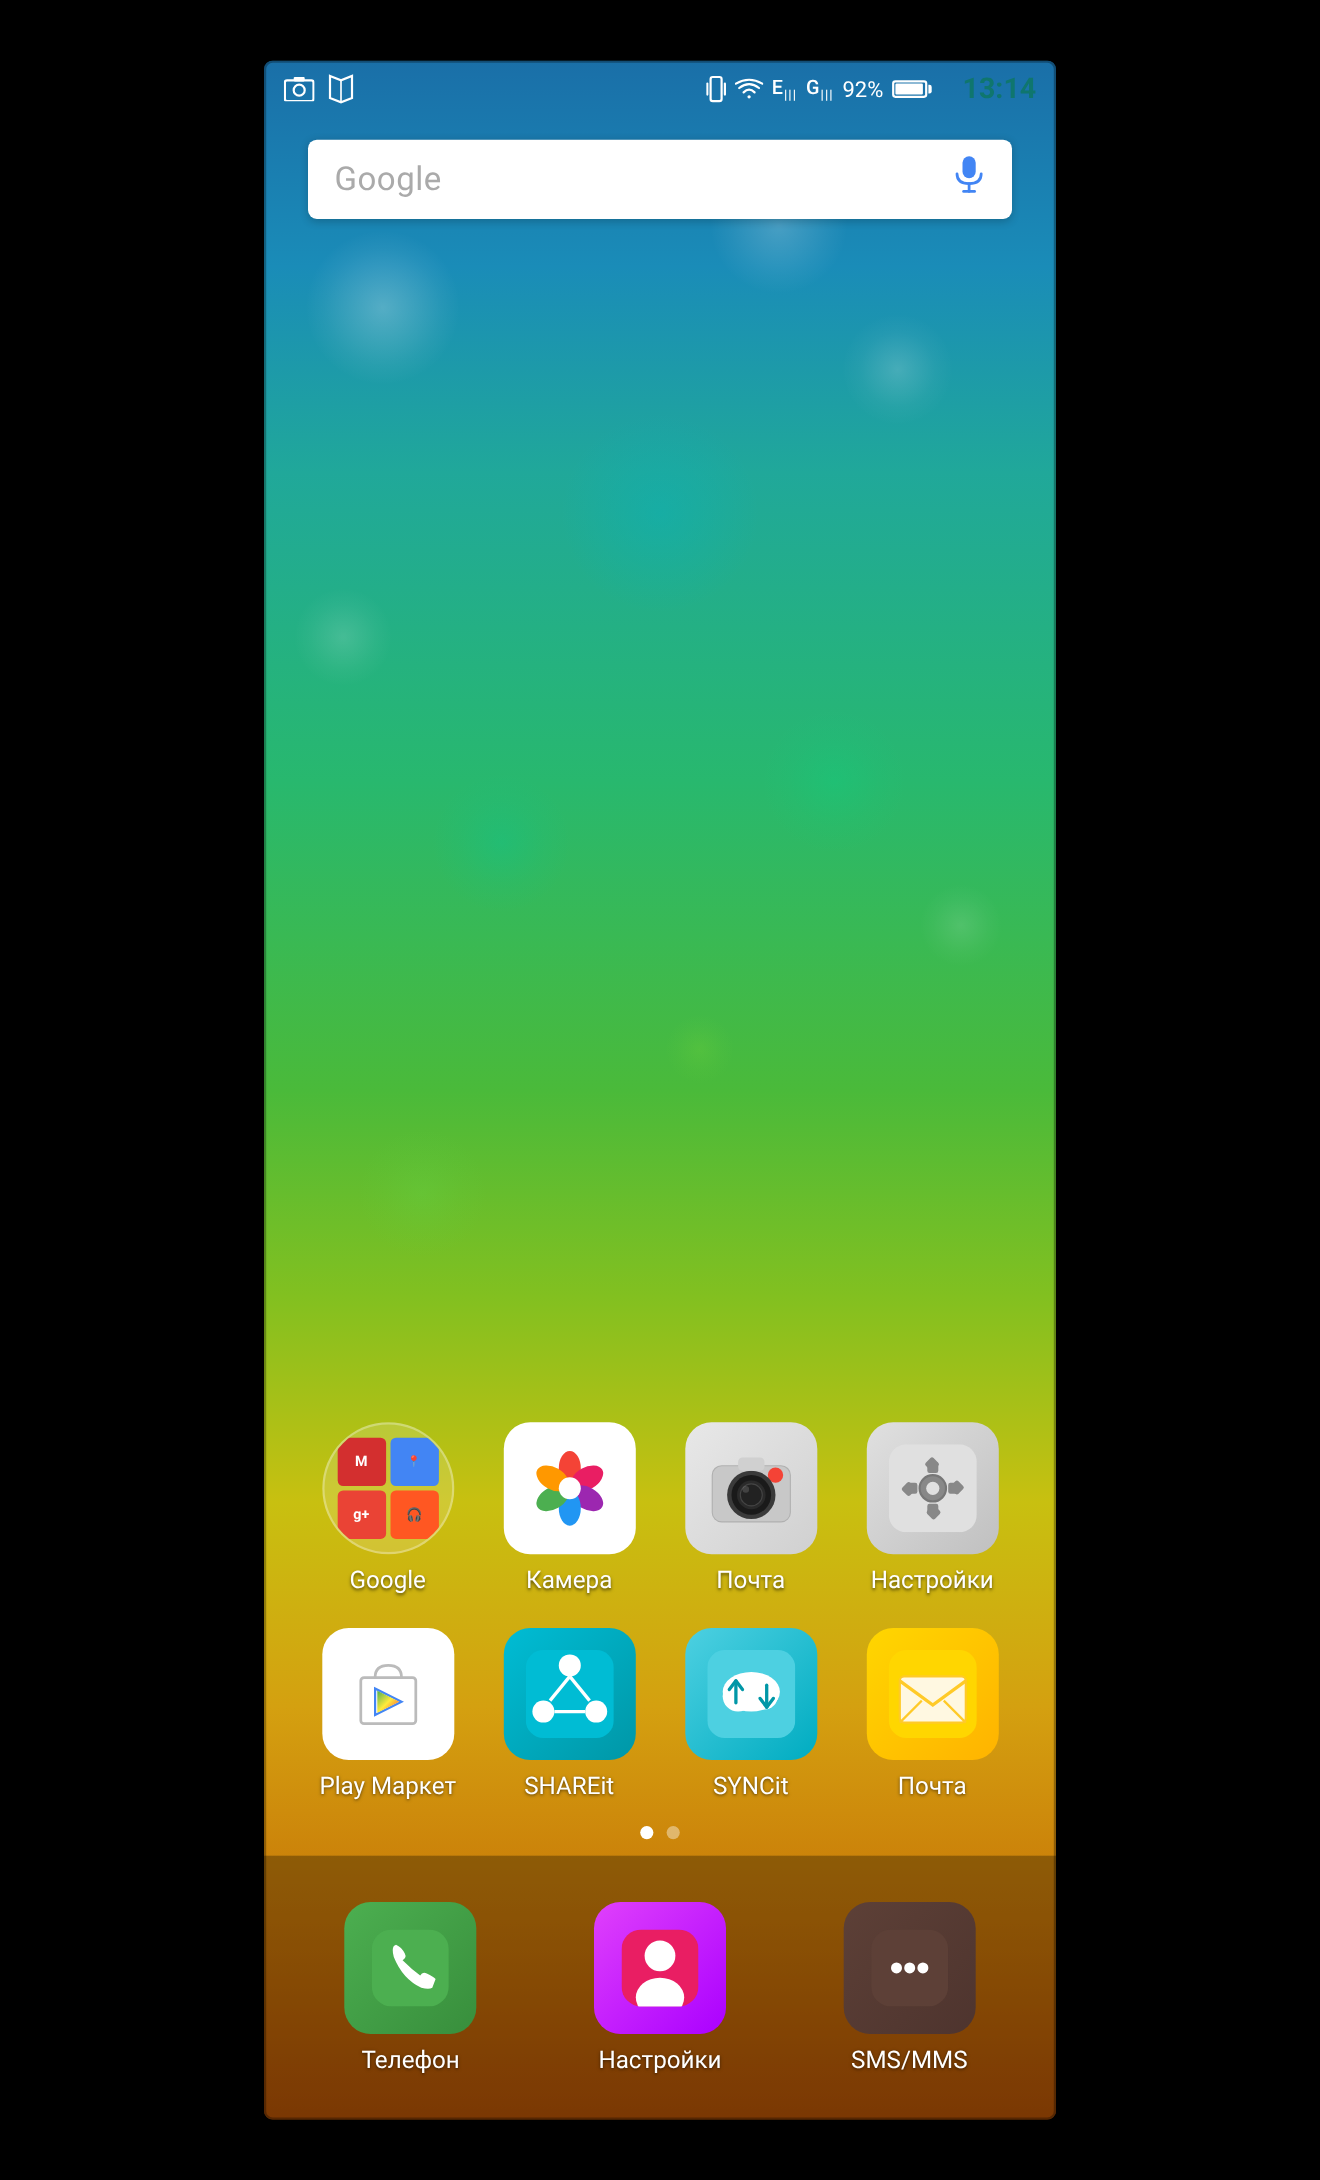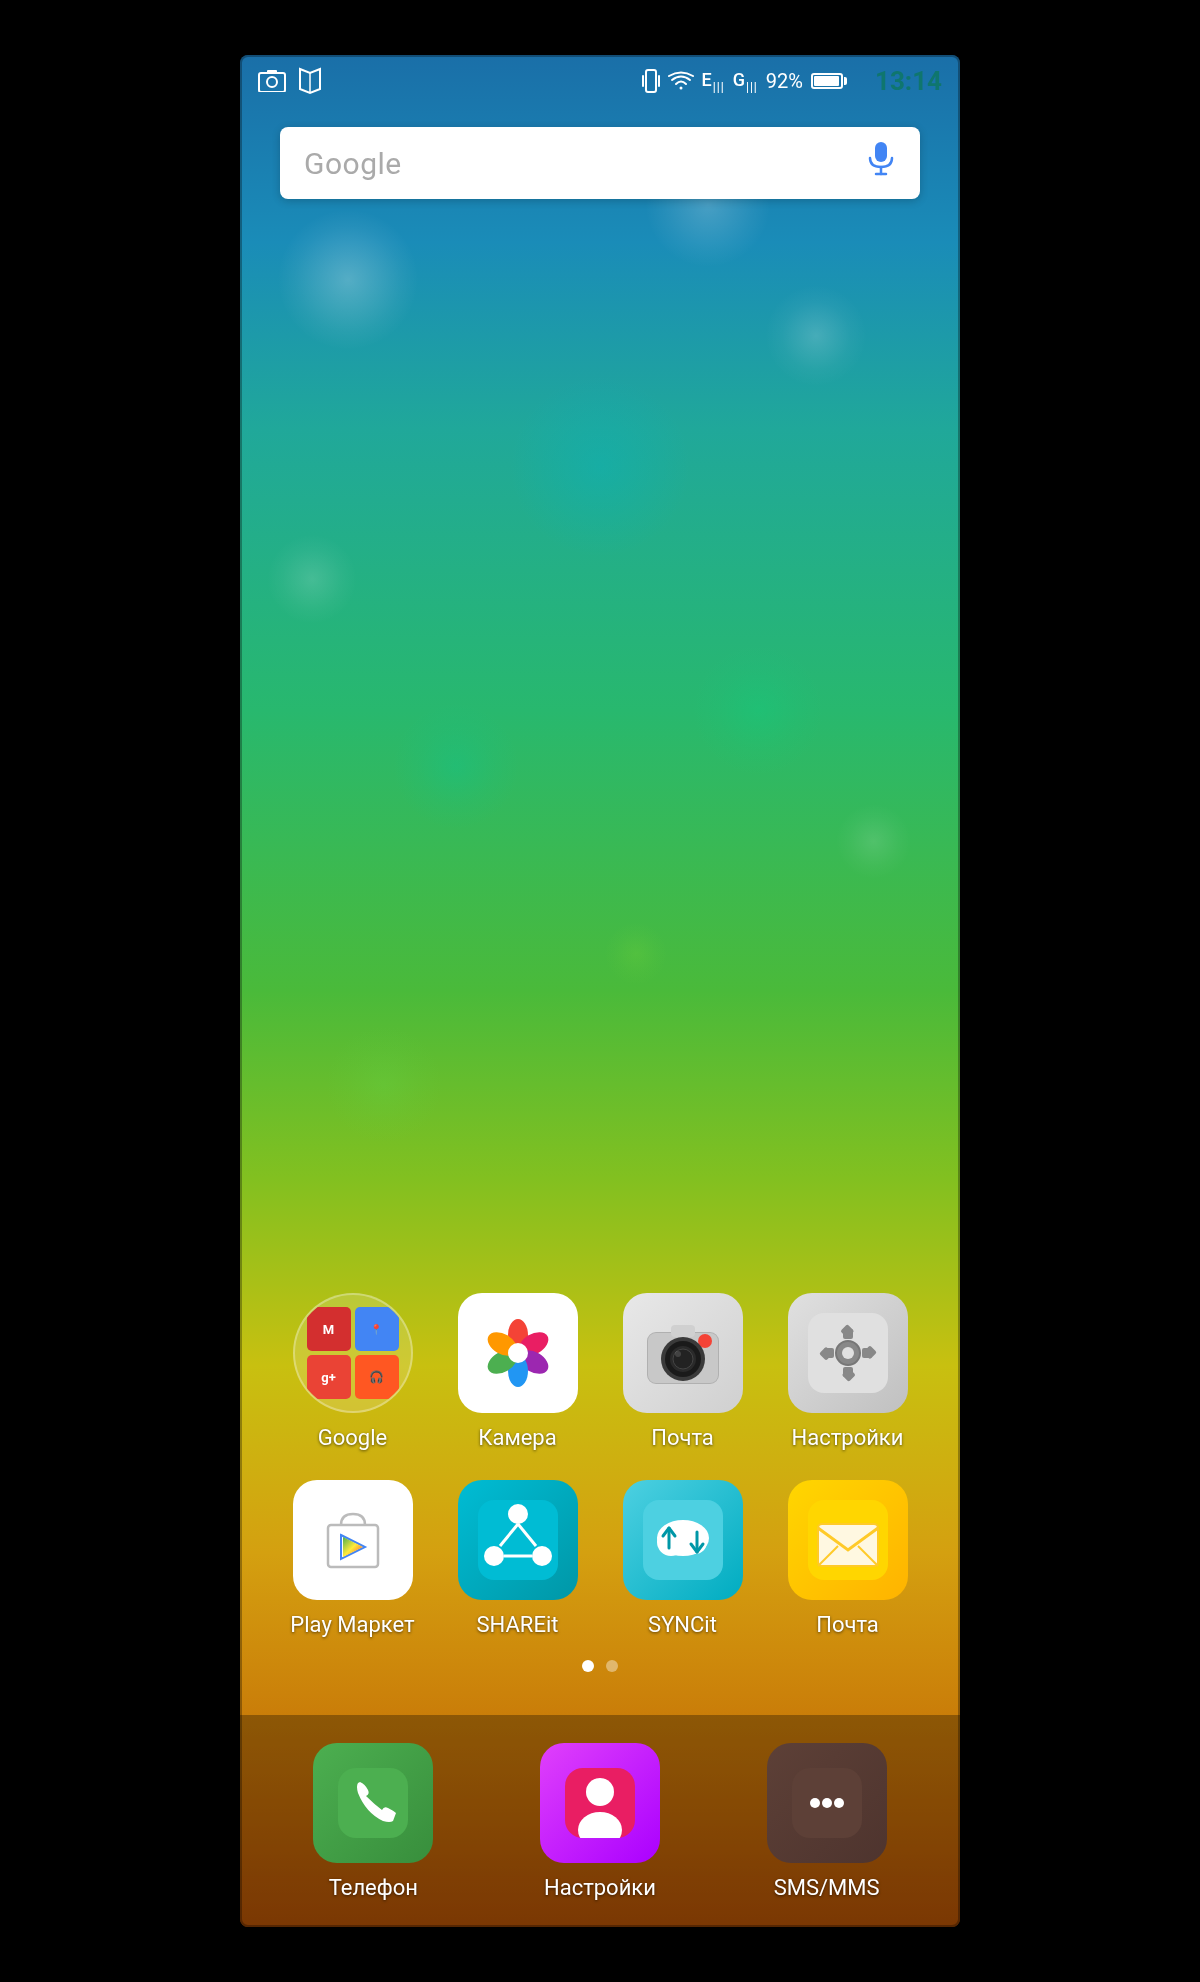--- a/index.html
+++ b/index.html
@@ -228,21 +228,21 @@
     .dot-inactive {
       background: rgba(255,255,255,0.4);
     }
 
     
     .dock {
       position: absolute;
       bottom: 0;
       left: 0;
       right: 0;
-      height: 212px;
+      height: 240px;
       background: rgba(0,0,0,0.3);
       display: flex;
       align-items: center;
       justify-content: space-around;
       padding: 12px 20px;
     }
 
     
     .gallery-icon-bg {
       background: white;

